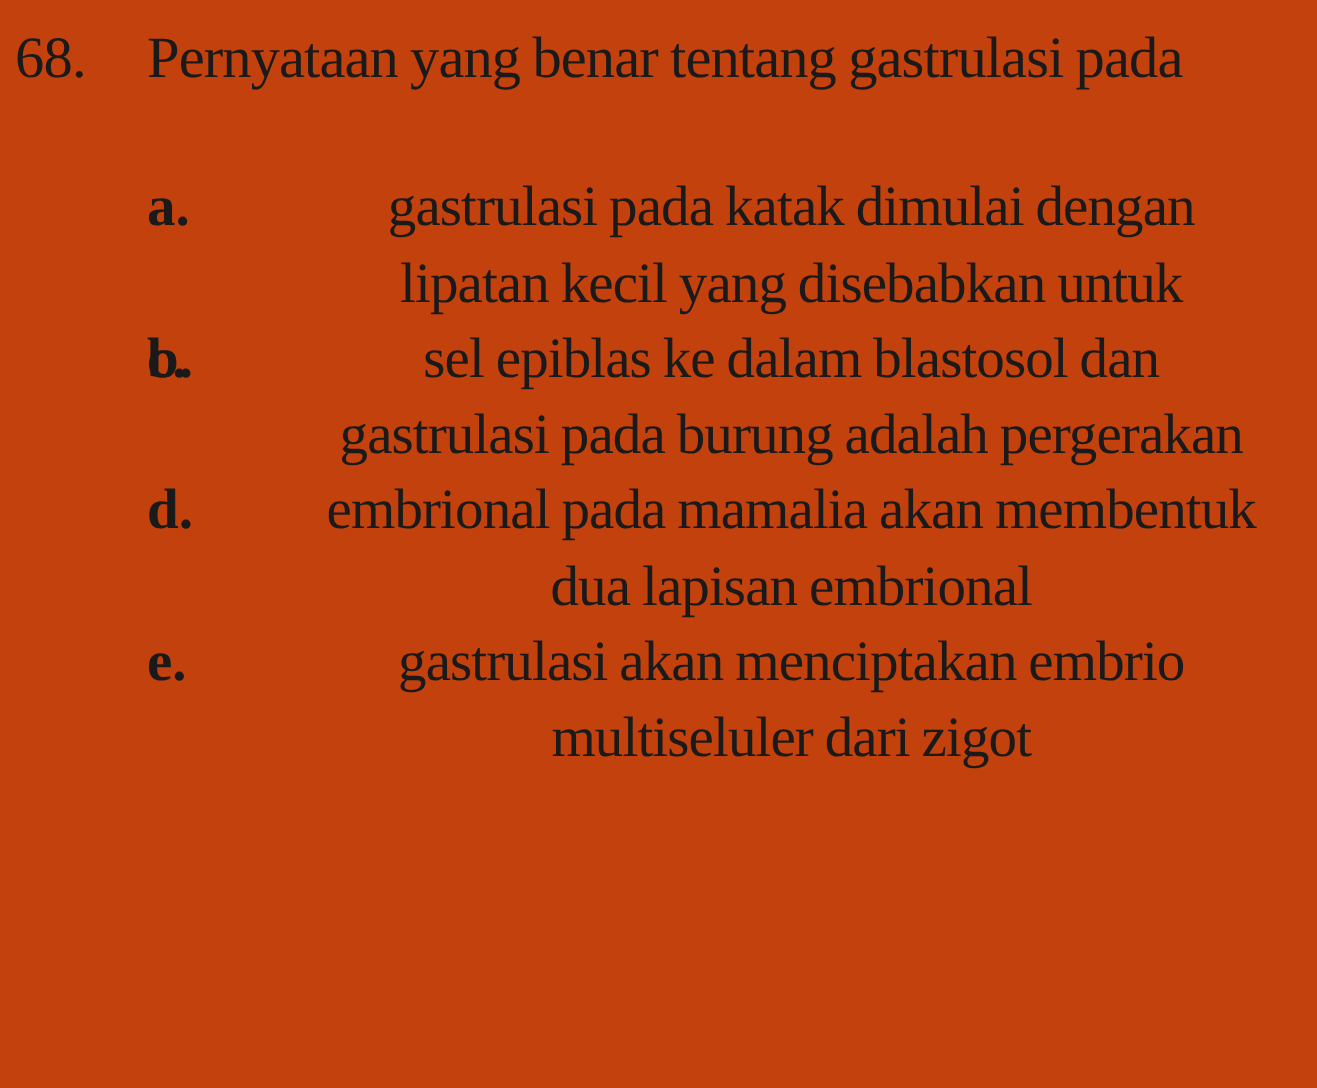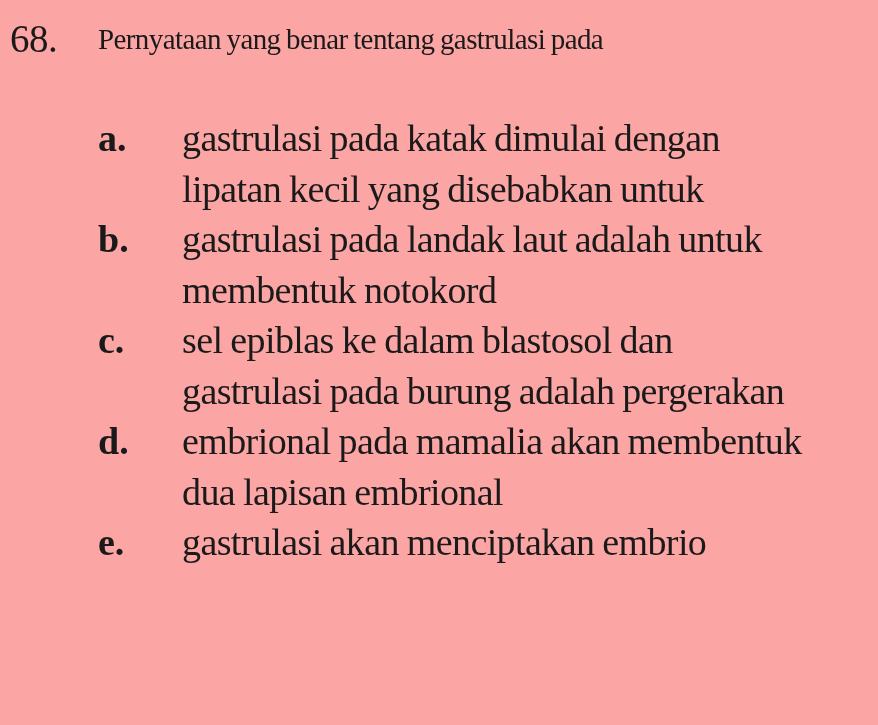--- a/index.html
+++ b/index.html
@@ -14,36 +14,36 @@
       overflow: hidden;
       font-family: "Liberation Serif", "DejaVu Serif", serif;
       color: #1a1a1a;
     }
     .page {
       position: absolute;
       left: 0;
       top: 0;
       width: 878px;
       height: 725px;
-      background: #fca5a5;
+      background: #c2410c;
     }
     .q-number {
       position: absolute;
       left: 10px;
       top: 14px;
       font-size: 39px;
       line-height: 50px;
       letter-spacing: -0.5px;
     }
     .q-stem {
       position: absolute;
       left: 98px;
       top: 14px;
       width: 770px;
-      font-size: 29px;
+      font-size: 39px;
       line-height: 50px;
       letter-spacing: -0.6px;
       word-spacing: -1px;
     }
     .q-stem .line {
       display: block;
       white-space: nowrap;
     }
     .options {
       position: absolute;
@@ -67,20 +67,21 @@
       display: block;
       margin-left: 84px;
       font-size: 38px;
       line-height: 50.5px;
       letter-spacing: -0.6px;
       word-spacing: -1px;
     }
     .opt-text .line {
       display: block;
       white-space: nowrap;
+      text-align: center;
     }
   </style>
 </head>
 <body>
 
 <div class="page">
 
   <div class="q-number">68.</div>
 
   <div class="q-stem">
@@ -92,24 +93,20 @@
     <div class="option">
       <span class="opt-letter">a.</span>
       <span class="opt-text">
         <span class="line">gastrulasi pada katak dimulai dengan</span>
         <span class="line">lipatan kecil yang disebabkan untuk</span>
       </span>
     </div>
 
     <div class="option">
       <span class="opt-letter">b.</span>
-      <span class="opt-text">
-        <span class="line">gastrulasi pada landak laut adalah untuk</span>
-        <span class="line">membentuk notokord</span>
-      </span>
     </div>
 
     <div class="option">
       <span class="opt-letter">c.</span>
       <span class="opt-text">
         <span class="line">sel epiblas ke dalam blastosol dan</span>
         <span class="line">gastrulasi pada burung adalah pergerakan</span>
       </span>
     </div>
 
@@ -118,17 +115,18 @@
       <span class="opt-text">
         <span class="line">embrional pada mamalia akan membentuk</span>
         <span class="line">dua lapisan embrional</span>
       </span>
     </div>
 
     <div class="option">
       <span class="opt-letter">e.</span>
       <span class="opt-text">
         <span class="line">gastrulasi akan menciptakan embrio</span>
+        <span class="line">multiseluler dari zigot</span>
       </span>
     </div>
 
   </div>
 </div>
 
 </body></html>

